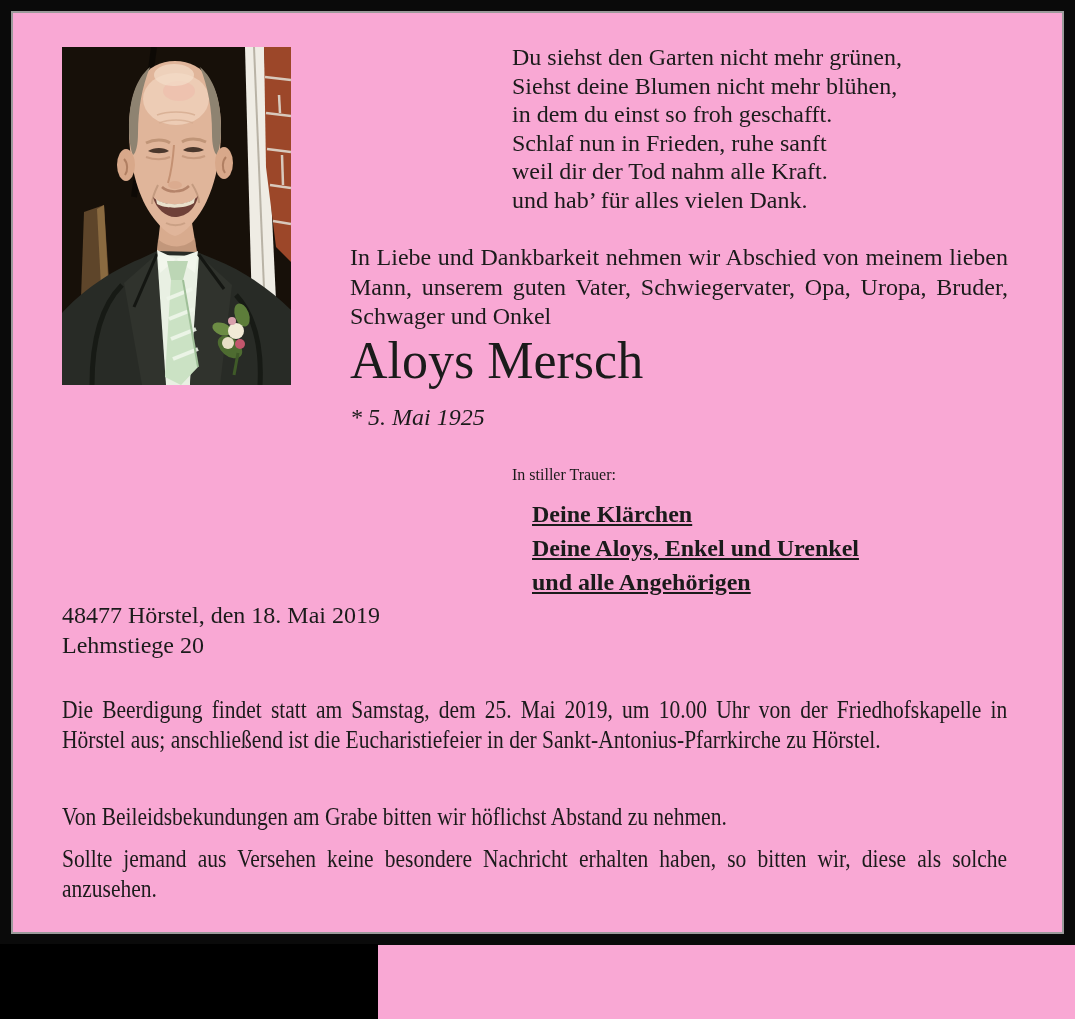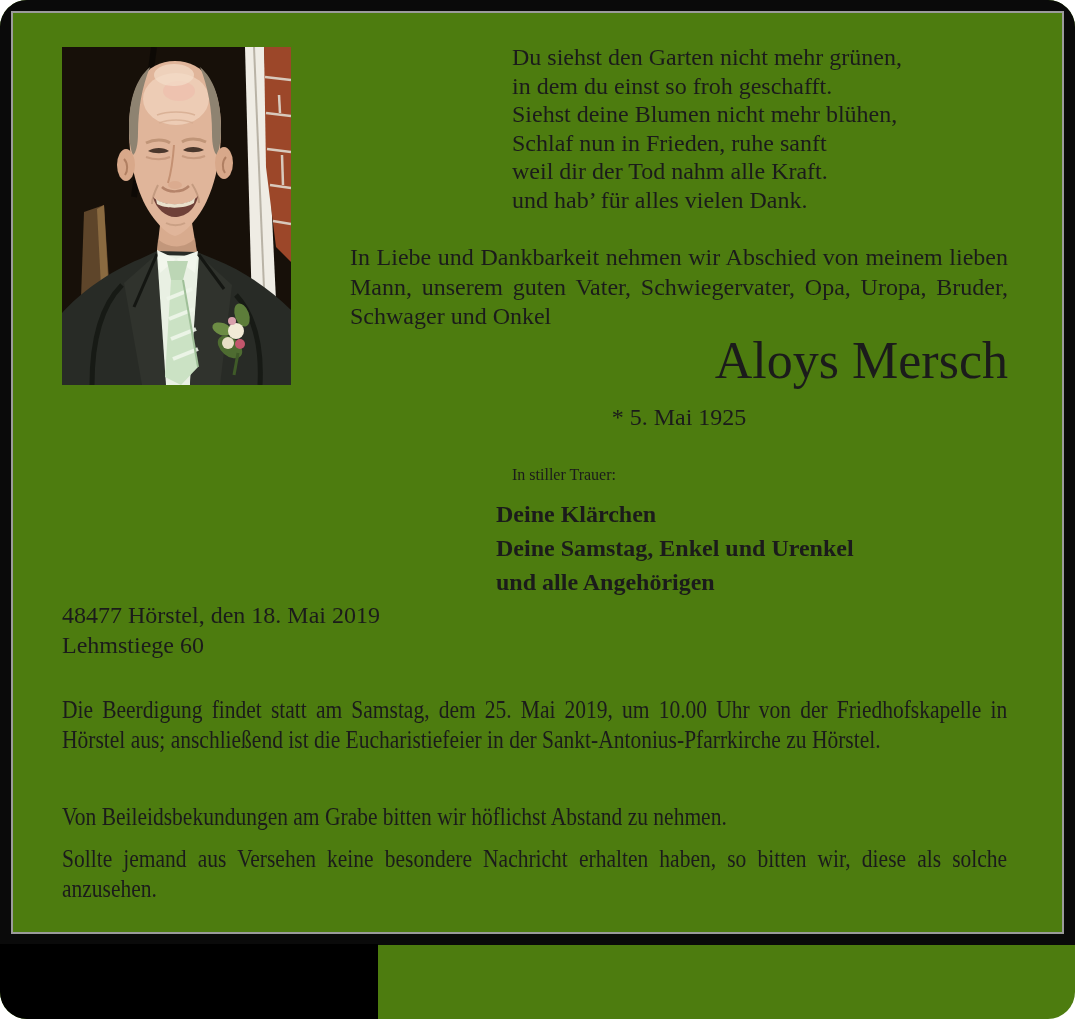--- a/index.html
+++ b/index.html
@@ -1,40 +1,39 @@
 <!DOCTYPE html>
 <html lang="de"><head>
 <meta charset="utf-8">
 <style>
   html,body { margin:0; padding:0; background:#ffffff; }
   #stage {
     position:relative;
     width:1075px; height:1019px;
-    background:#4d7c0f;
+    background:#f9a8d4;
     font-family:"Liberation Serif","DejaVu Serif",serif;
     color:#1b1b1b;
     overflow:hidden;
-    border-radius:27px;
   }
   .frame {
     position:absolute; left:0; top:0;
     width:1075px; height:945px;
     border:11px solid #0a0a0a;
     box-sizing:border-box;
     box-shadow: inset 0 0 0 2px #9b9b9b;
     pointer-events:none;
   }
   .abs { position:absolute; }
   .poem { left:512px; top:43px; font-size:24px; line-height:28.6px; white-space:nowrap; }
   .intro { left:350px; top:243px; width:658px; font-size:24px; line-height:29.5px; text-align:justify; }
-  .name { left:350px; top:333px; width:658px; font-size:52px; line-height:56px; text-align:right; }
+  .name { left:350px; top:333px; width:658px; font-size:52px; line-height:56px; text-align:left; }
   .dates { left:350px; top:402px; width:658px; font-size:24px; line-height:30px;
-           display:flex; justify-content:center; gap:48px; }
+           display:flex; gap:48px;font-style:italic; }
   .trauer { left:512px; top:460px; font-size:16px; line-height:30px; }
-  .mourners { left:496px; top:497px; font-size:24px; line-height:34px; font-weight:bold; white-space:nowrap; }
+  .mourners { left:532px; top:497px; font-size:24px; line-height:34px; font-weight:bold; white-space:nowrap;text-decoration:underline; }
   .address { left:62px; top:600px; font-size:24px; line-height:30px; }
   .cond {
     transform:scaleX(0.86); transform-origin:0 0;
     width:1099px; font-size:25px; line-height:30px; text-align:justify;
   }
   .funeral { left:62px; top:695px; }
   .condolence { left:62px; top:802px; }
   .closing { left:62px; top:844px; }
   .black-block { left:0; top:944px; width:378px; height:75px; background:#000000; }
   .photo { left:62px; top:47px; width:229px; height:338px; }
@@ -134,45 +133,45 @@
       <path d="M96,138 C92,146 90,152 90,157" stroke="#c49b80" stroke-width="2" fill="none"></path>
       <path d="M130,137 C135,145 137,151 137,156" stroke="#c49b80" stroke-width="2" fill="none"></path>
       <path d="M91,150 C100,160 127,160 136,149 C133,164 122,170 113,170 C104,170 94,162 91,150 Z" fill="#6e4038"></path>
       <path d="M94,152 C102,159 125,159 133,151 L132,156 C124,162 103,162 95,157 Z" fill="#e9e0cb"></path>
       <path d="M104,176 C109,179 118,179 123,176" stroke="#c49b80" stroke-width="2" fill="none" opacity="0.8"></path>
     </g>
   </svg>
 
   <div class="abs poem">
     <div>Du siehst den Garten nicht mehr grünen,</div>
+    <div>Siehst deine Blumen nicht mehr blühen,</div>
     <div>in dem du einst so froh geschafft.</div>
-    <div>Siehst deine Blumen nicht mehr blühen,</div>
     <div>Schlaf nun in Frieden, ruhe sanft</div>
     <div>weil dir der Tod nahm alle Kraft.</div>
     <div>und hab’ für alles vielen Dank.</div>
   </div>
 
   <div class="abs intro">In Liebe und Dankbarkeit nehmen wir Abschied von meinem lieben Mann, unserem guten Vater, Schwiegervater, Opa, Uropa, Bruder, Schwager und Onkel</div>
 
   <div class="abs name">Aloys Mersch</div>
 
   <div class="abs dates">
     <span>* 5. Mai 1925</span>
   </div>
 
   <div class="abs trauer">In stiller Trauer:</div>
   <div class="abs mourners">
     <div>Deine Klärchen</div>
-    <div>Deine Samstag, Enkel und Urenkel</div>
+    <div>Deine Aloys, Enkel und Urenkel</div>
     <div>und alle Angehörigen</div>
   </div>
 
   <div class="abs address">
     <div>48477 Hörstel, den 18. Mai 2019</div>
-    <div>Lehmstiege 60</div>
+    <div>Lehmstiege 20</div>
   </div>
 
   <div class="abs funeral cond">Die Beerdigung findet statt am Samstag, dem 25. Mai 2019, um 10.00 Uhr von der Friedhofskapelle in Hörstel aus; anschließend ist die Eucharistiefeier in der Sankt-Antonius-Pfarrkirche zu Hörstel.</div>
 
   <div class="abs condolence cond">Von Beileidsbekundungen am Grabe bitten wir höflichst Abstand zu nehmen.</div>
 
   <div class="abs closing cond">Sollte jemand aus Versehen keine besondere Nachricht erhalten haben, so bitten wir, diese als solche anzusehen.</div>
 
   <div class="abs black-block"></div>
 

